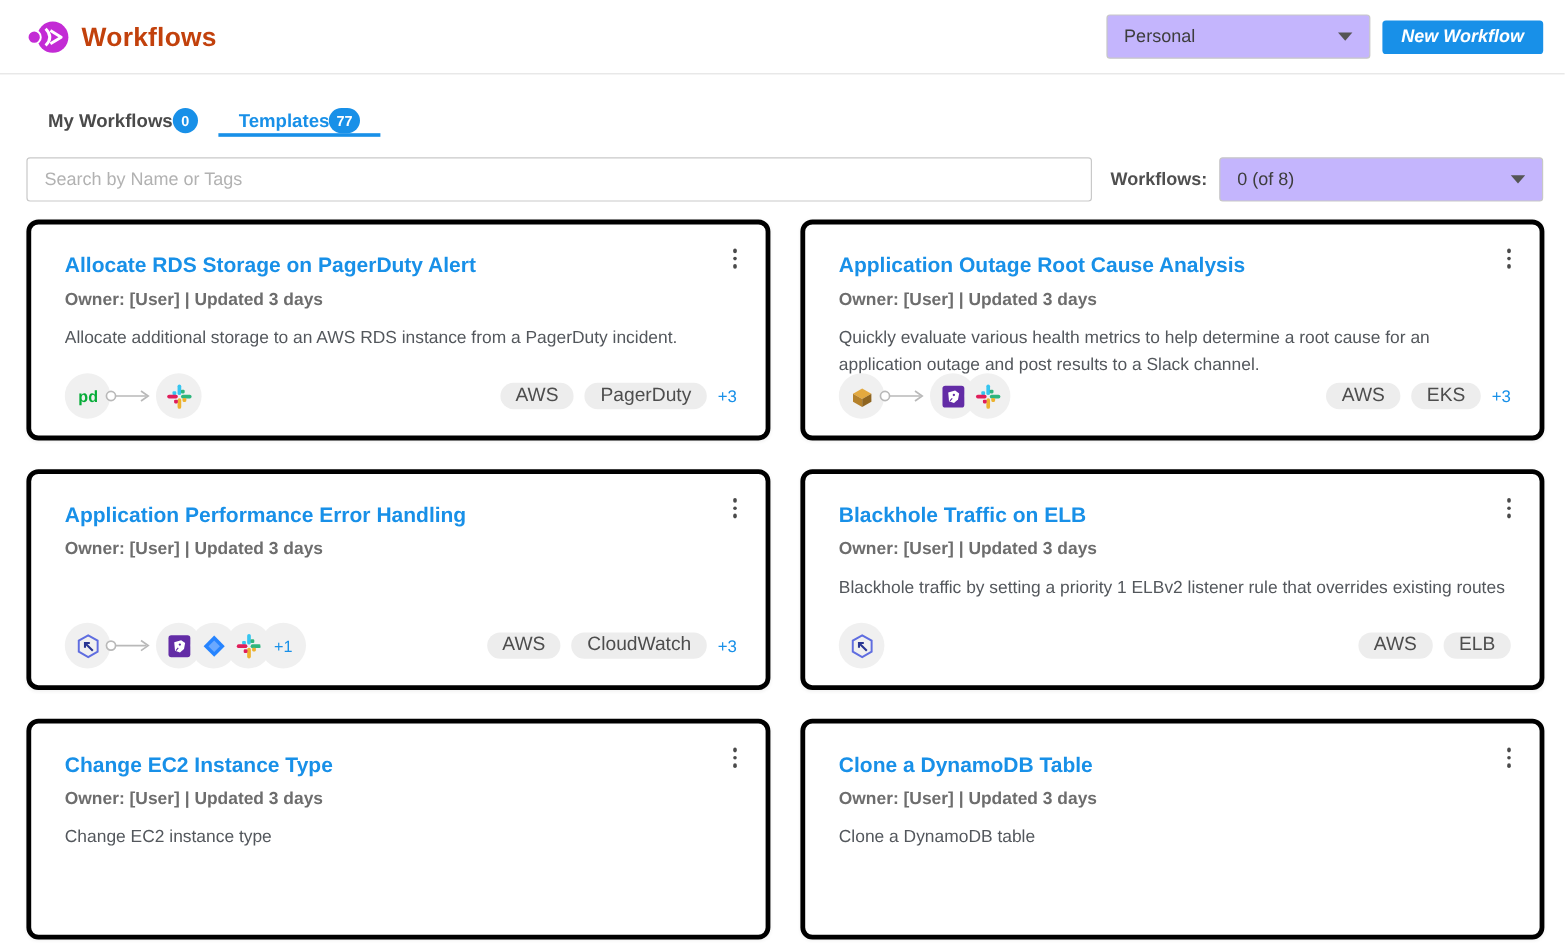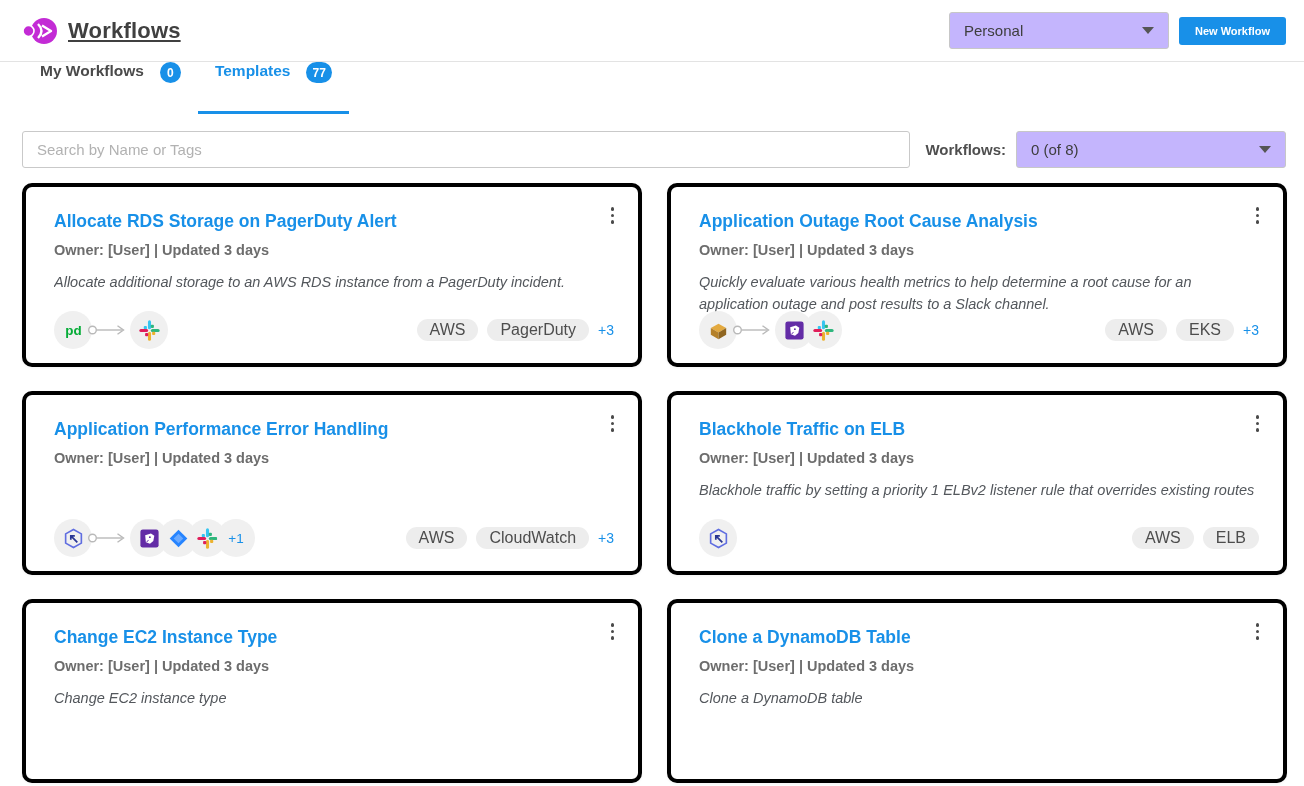--- a/index.html
+++ b/index.html
@@ -9,35 +9,35 @@
   }
   *{box-sizing:border-box;margin:0;padding:0;}
   html,body{width:1304px;height:786px;overflow:hidden;background:#fff;
     font-family:"Liberation Sans","DejaVu Sans",sans-serif;color:#4a4a4a;}
 
   
   .header{display:flex;align-items:center;justify-content:space-between;
     height:62px;padding:0 18px 0 22px;border-bottom:1px solid #e3e3e3;}
   .header-left{display:flex;align-items:center;gap:10px;}
   .logo{width:36px;height:30px;display:block;}
-  .page-title{font-size:22px;font-weight:700;color:#404040;letter-spacing:.2px;text-decoration:underline;}
+  .page-title{font-size:22px;font-weight:700;color:#c2410c;letter-spacing:.2px;}
   .header-right{display:flex;align-items:center;gap:10px;}
   .select{display:flex;align-items:center;justify-content:space-between;
     border:1px solid #c7c7c7;border-radius:3px;background:#c4b5fd;height:37px;
     padding:0 14px;font-size:15px;color:#3d3d3d;cursor:pointer;}
   .workspace-select{width:220px;}
   .caret{width:0;height:0;border-left:6px solid transparent;border-right:6px solid transparent;
     border-top:7px solid #555;margin-left:12px;flex:none;}
   .btn-primary{background:var(--accent);color:#fff;border:none;border-radius:3px;
-    height:28px;padding:0 16px;font-size:11px;font-weight:700;cursor:pointer;
-    font-family:inherit;}
+    height:28px;padding:0 16px;font-size:15px;font-weight:700;cursor:pointer;
+    font-family:inherit;font-style:italic;}
 
   
   .tabs{display:flex;align-items:stretch;height:52px;padding-left:23px;}
-  .tab{display:flex;align-items:flex-start;gap:16px;padding:0 17px;cursor:pointer;
+  .tab{display:flex;align-items:flex-end;gap:0;padding:0 17px;cursor:pointer;
     font-size:15.5px;font-weight:700;color:#4a4a4a;border-bottom:3px solid transparent;}
   .tab.active{color:var(--accent);border-bottom-color:var(--accent);}
   .tab-badge{background:var(--accent);color:#fff;font-size:12px;font-weight:700;
     min-width:21px;height:21px;border-radius:11px;display:inline-flex;
     align-items:center;justify-content:center;padding:0 6px;}
 
   
   .filter-row{display:flex;align-items:center;margin:17px 18px 0 22px;}
   .search-input{width:888px;height:37px;border:1px solid #c9c9c9;border-radius:3px;
     padding:0 14px;font-size:15px;color:#3d3d3d;font-family:inherit;outline:none;}
@@ -51,21 +51,21 @@
     margin:15px 17px 0 22px;}
   .card{position:relative;height:184px;border:4px solid #000000;border-radius:10px;
     background:#fff;box-shadow:0 1px 3px rgba(0,0,0,.05);padding:24px 28px;}
   .kebab{position:absolute;top:16px;right:20px;display:flex;flex-direction:column;
     gap:3px;padding:4px;cursor:pointer;}
   .kebab i{width:3.5px;height:3.5px;border-radius:50%;background:#4a4a4a;display:block;}
   .card-title{font-size:17.5px;font-weight:700;color:var(--accent);cursor:pointer;
     padding-right:30px;line-height:1.25;}
   .card-meta{margin-top:9px;font-size:14.5px;color:#6d6d6d;font-weight:bold;}
   .card-desc{margin-top:13px;font-size:14.5px;line-height:22px;color:#53575c;
-    display:-webkit-box;-webkit-line-clamp:2;-webkit-box-orient:vertical;overflow:hidden;font-style:italic;}
+    display:-webkit-box;-webkit-line-clamp:2;-webkit-box-orient:vertical;overflow:hidden;}
   .card-footer{position:absolute;left:28px;right:24px;bottom:14px;
     display:flex;align-items:center;justify-content:space-between;text-align:right;}
   .icons{display:flex;align-items:center;}
   .icon-circle{width:38px;height:38px;border-radius:50%;background:#f0f0f0;
     display:inline-flex;align-items:center;justify-content:center;flex:none;}
   .icon-circle svg{width:23px;height:23px;display:block;}
   .icon-circle + .icon-circle{margin-left:-9px;}
   .icon-circle.overflow{font-size:13.5px;color:var(--accent);font-weight:400;}
   .connector{display:inline-flex;align-items:center;margin:0 1px 0 -5px;}
   .tags{display:flex;align-items:center;gap:9px;}

